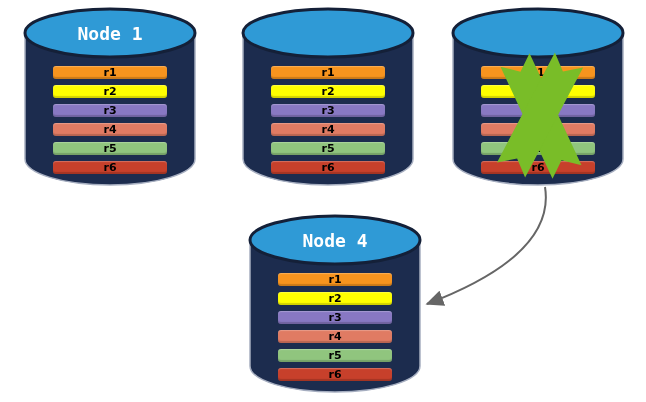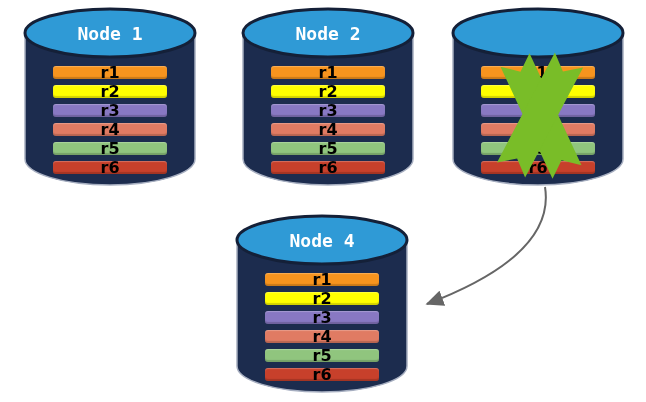--- a/index.html
+++ b/index.html
@@ -7,38 +7,38 @@
     position:relative;
     width:646px;height:402px;
     background:var(--canvas-bg,#fff);
     overflow:hidden;
     font-family:"DejaVu Sans",sans-serif;
   }
   .node{position:absolute;width:176px;height:182px;}
   .node-1{left:22px;top:6px;}
   .node-2{left:240px;top:6px;}
   .node-3{left:450px;top:6px;}
-  .node-4{left:234px;top:213px;text-decoration:underline;}
+  .node-4{left:247px;top:213px;text-decoration:underline;}
   .cyl{position:absolute;left:0;top:0;z-index:1;}
   .cyl-body{fill:var(--node-body,#1C2C4E);stroke:var(--node-side-edge,#A6AEC0);stroke-width:1.5;}
   .cyl-top{fill:var(--node-top-fill,#2F9AD6);stroke:var(--node-top-stroke,#142038);stroke-width:3;}
   .node-title{
     position:absolute;left:0;right:0;top:17px;z-index:2;
     text-align:center;white-space:pre;
     font-family:"DejaVu Sans Mono",monospace;
     font-weight:bold;font-size:18px;line-height:22px;
     color:var(--node-title-text,#fff);
   }
   .rows{
     position:absolute;left:31px;top:60px;width:114px;z-index:2;
     display:flex;flex-direction:column;gap:6px;
   }
   .row{
     height:13px;border-radius:3px;
-    font-weight:bold;font-size:16px;line-height:13px;text-align:center;
+    font-weight:bold;font-size:11px;line-height:13px;text-align:center;
     color:var(--row-label-text,#000);
     box-shadow:inset 0 -2px 1px rgba(0,0,0,0.18), inset 0 1px 1px rgba(255,255,255,0.25);
   }
   .x-mark{position:absolute;left:47px;top:46px;z-index:3;overflow:visible;}
   .x-mark polygon{fill:var(--x-mark-green,#79BD28);}
   .arrow-layer{position:absolute;left:0;top:0;z-index:4;pointer-events:none;}
   .arrow-path{fill:none;stroke:var(--arrow-gray,#666);stroke-width:2;}
   .arrow-head{fill:var(--arrow-gray,#666);}
 </style>
 </head>
@@ -60,21 +60,20 @@
       <div class="row" style="background-color: rgb(144, 197, 126);">r5</div>
       <div class="row" style="background-color: rgb(199, 64, 43);">r6</div>
     </div>
   </div>
 
   <div class="node node-2">
     <svg class="cyl" width="176" height="182" viewBox="0 0 176 182">
       <path class="cyl-body" d="M3,27 L3,153 A85,26 0 0 0 173,153 L173,27"></path>
       <ellipse class="cyl-top" cx="88" cy="27" rx="85" ry="24"></ellipse>
     </svg>
-    <div class="node-title">Node 2</div>
     <div class="rows">
       <div class="row" style="background-color: rgb(247, 148, 30);">r1</div>
       <div class="row" style="background-color: rgb(255, 255, 0);">r2</div>
       <div class="row" style="background-color: rgb(136, 120, 195);">r3</div>
       <div class="row" style="background-color: rgb(224, 123, 99);">r4</div>
       <div class="row" style="background-color: rgb(144, 197, 126);">r5</div>
       <div class="row" style="background-color: rgb(199, 64, 43);">r6</div>
     </div>
   </div>
 

